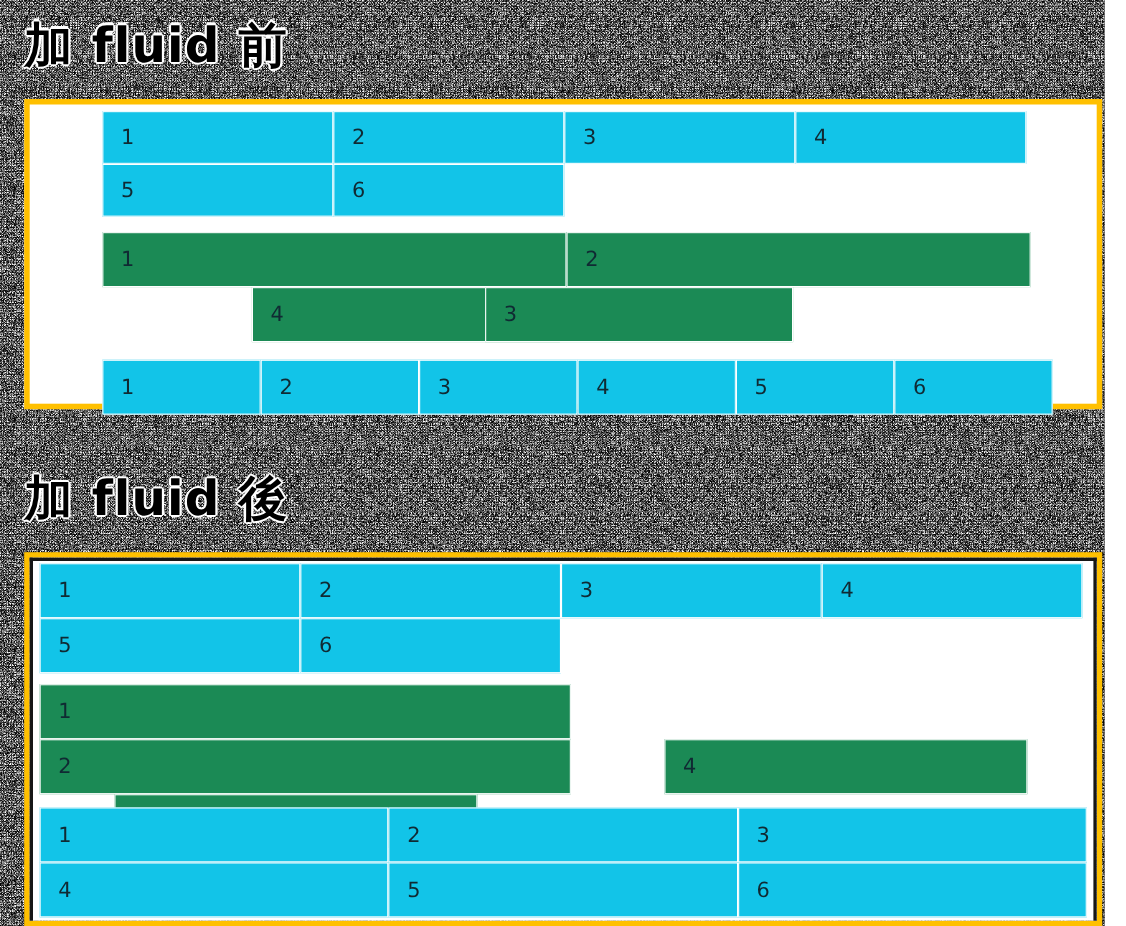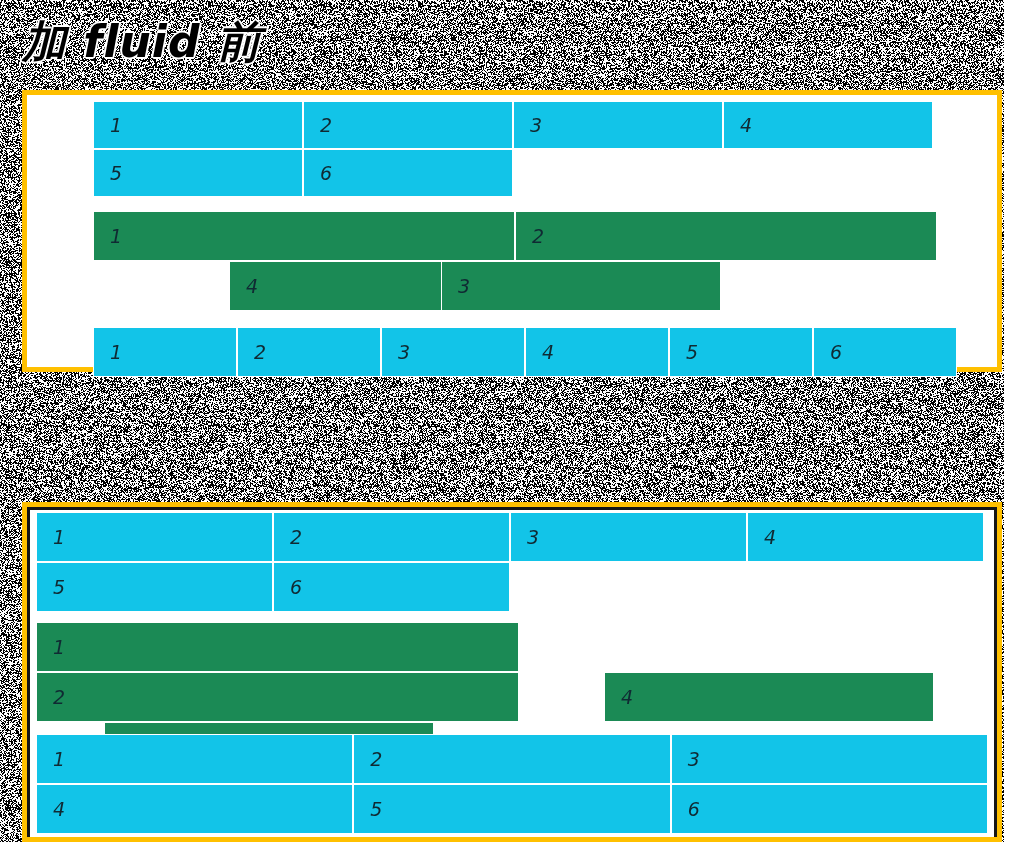--- a/index.html
+++ b/index.html
@@ -18,21 +18,20 @@
     background-color: #ffffff;
     background-image:
       repeating-conic-gradient(#000 0% 25%, #fff 0% 50%),
       repeating-conic-gradient(#000 0% 25%, #fff 0% 50%),
       repeating-conic-gradient(#000 0% 25%, #fff 0% 50%),
       repeating-conic-gradient(#000 0% 25%, #fff 0% 50%),
       repeating-conic-gradient(#000 0% 25%, #fff 0% 50%);
     background-size: 3px 3px, 5px 5px, 7px 2px, 2px 7px, 11px 11px;
     background-position: 0 0, 1px 2px, 2px 0, 0 1px, 3px 5px;
     background-blend-mode: difference, difference, difference, difference, normal;
-    font-style: italic;
   }
 
   
   .heading {
     position: absolute;
     left: 22px;
     margin: 0;
     font-weight: bold;
     color: #000000;
     letter-spacing: 1px;
@@ -154,20 +153,21 @@
       <div class="cell cyan">1</div>
       <div class="cell cyan">2</div>
       <div class="cell cyan">3</div>
       <div class="cell cyan">4</div>
       <div class="cell cyan">5</div>
       <div class="cell cyan">6</div>
     </div>
 
   </div>
 
+  <h1 class="heading" id="heading-after">加 fluid 後</h1>
 
   <div class="demo-box" id="demo-after">
     <div class="inner-frame">
 
       <div class="flex-row" id="after-rowA">
         <div class="cell cyan">1</div>
         <div class="cell cyan">2</div>
         <div class="cell cyan">3</div>
         <div class="cell cyan">4</div>
         <div class="cell cyan">5</div>

